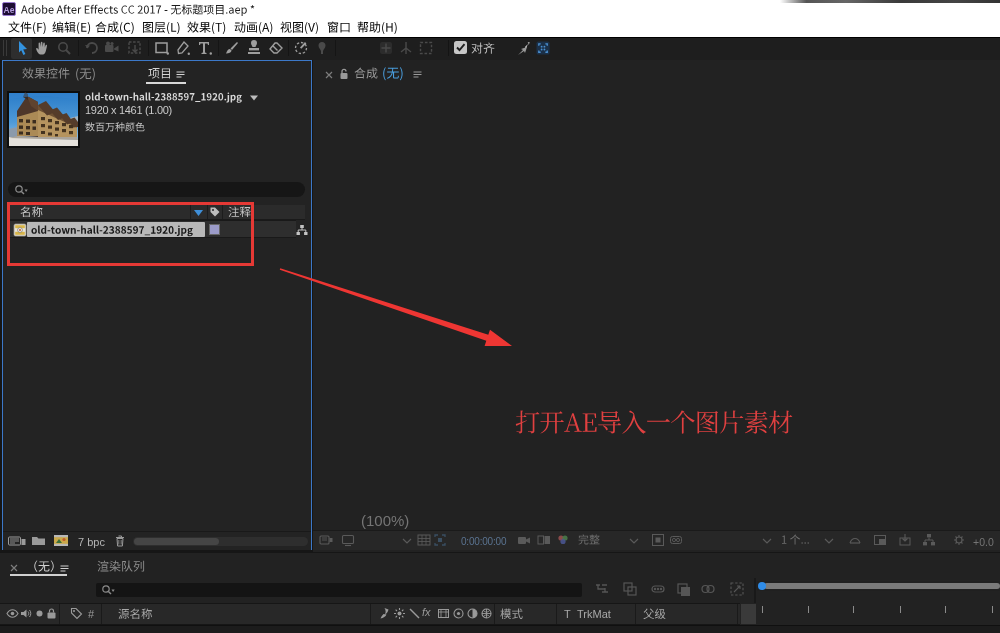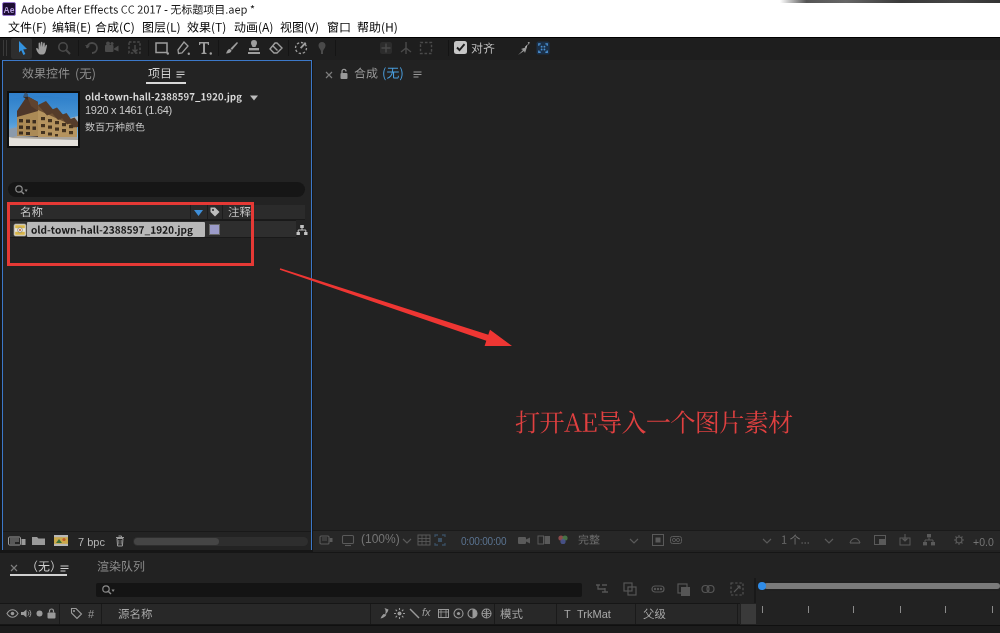--- a/index.html
+++ b/index.html
@@ -203,21 +203,21 @@
 </g>
 <path d="M10 45 L31 46 L70 46 L71 49 L2 47 Z" fill="#aaa49b"></path>
 <path d="M2 2 H71 V10 C50 4 20 4 2 9 Z" fill="#3584cf" opacity="0.5"></path>
 </svg>
 <svg style="position:absolute;left:85px;top:89.6px" width="157" height="14" viewBox="0 -10.4 157 14">
       <path d="M3.1 0.1C4.4 0.1 5.7 -0.9 5.7 -2.7C5.7 -4.6 4.4 -5.6 3.1 -5.6C1.7 -5.6 0.4 -4.6 0.4 -2.7C0.4 -0.9 1.7 0.1 3.1 0.1ZM3.1 -1.0C2.3 -1.0 1.9 -1.7 1.9 -2.7C1.9 -3.8 2.3 -4.4 3.1 -4.4C3.8 -4.4 4.2 -3.8 4.2 -2.7C4.2 -1.7 3.8 -1.0 3.1 -1.0Z M8.3 0.1C8.6 0.1 8.8 0.1 9.0 0.0L8.8 -1.1C8.7 -1.0 8.7 -1.0 8.6 -1.0C8.5 -1.0 8.3 -1.1 8.3 -1.5V-7.8H6.9V-1.5C6.9 -0.5 7.3 0.1 8.3 0.1Z M11.9 0.1C12.5 0.1 13.0 -0.2 13.4 -0.6H13.5L13.6 0.0H14.8V-7.8H13.3V-5.9L13.4 -5.0C13.0 -5.4 12.6 -5.6 12.0 -5.6C10.8 -5.6 9.7 -4.5 9.7 -2.7C9.7 -0.9 10.5 0.1 11.9 0.1ZM12.3 -1.0C11.6 -1.0 11.2 -1.6 11.2 -2.8C11.2 -3.8 11.7 -4.4 12.3 -4.4C12.6 -4.4 13.0 -4.3 13.3 -4.0V-1.6C13.0 -1.2 12.7 -1.0 12.3 -1.0Z M16.0 -2.3H18.7V-3.3H16.0Z M21.9 0.1C22.4 0.1 22.8 0.0 23.1 -0.1L22.8 -1.1C22.7 -1.1 22.5 -1.0 22.3 -1.0C21.8 -1.0 21.5 -1.3 21.5 -1.9V-4.3H22.9V-5.5H21.5V-7.0H20.4L20.2 -5.5L19.3 -5.4V-4.3H20.1V-1.9C20.1 -0.7 20.6 0.1 21.9 0.1Z M26.3 0.1C27.7 0.1 29.0 -0.9 29.0 -2.7C29.0 -4.6 27.7 -5.6 26.3 -5.6C24.9 -5.6 23.7 -4.6 23.7 -2.7C23.7 -0.9 24.9 0.1 26.3 0.1ZM26.3 -1.0C25.6 -1.0 25.2 -1.7 25.2 -2.7C25.2 -3.8 25.6 -4.4 26.3 -4.4C27.1 -4.4 27.5 -3.8 27.5 -2.7C27.5 -1.7 27.1 -1.0 26.3 -1.0Z M31.1 0.0H32.7L33.3 -2.4C33.4 -2.9 33.5 -3.4 33.6 -4.0H33.6C33.7 -3.4 33.8 -2.9 33.9 -2.4L34.5 0.0H36.2L37.6 -5.5H36.2L35.6 -2.8C35.5 -2.2 35.5 -1.7 35.4 -1.2H35.3C35.2 -1.7 35.1 -2.2 35.0 -2.8L34.3 -5.5H33.0L32.3 -2.8C32.2 -2.3 32.1 -1.7 32.0 -1.2H32.0C31.9 -1.7 31.8 -2.2 31.7 -2.8L31.1 -5.5H29.7Z M38.6 0.0H40.1V-3.8C40.5 -4.2 40.7 -4.4 41.2 -4.4C41.7 -4.4 42.0 -4.1 42.0 -3.2V0.0H43.4V-3.4C43.4 -4.8 42.9 -5.6 41.7 -5.6C41.0 -5.6 40.4 -5.2 39.9 -4.8H39.9L39.8 -5.5H38.6Z M44.6 -2.3H47.3V-3.3H44.6Z M48.5 0.0H50.0V-3.8C50.4 -4.2 50.6 -4.4 51.1 -4.4C51.6 -4.4 51.9 -4.1 51.9 -3.2V0.0H53.3V-3.4C53.3 -4.8 52.8 -5.6 51.6 -5.6C50.9 -5.6 50.3 -5.2 49.9 -4.8L50.0 -5.8V-7.8H48.5Z M56.1 0.1C56.8 0.1 57.3 -0.2 57.8 -0.6H57.8L57.9 0.0H59.1V-3.2C59.1 -4.8 58.4 -5.6 57.0 -5.6C56.1 -5.6 55.3 -5.3 54.7 -4.9L55.2 -3.9C55.7 -4.2 56.2 -4.5 56.7 -4.5C57.4 -4.5 57.6 -4.1 57.7 -3.5C55.5 -3.3 54.5 -2.7 54.5 -1.5C54.5 -0.6 55.1 0.1 56.1 0.1ZM56.6 -1.0C56.2 -1.0 55.9 -1.2 55.9 -1.6C55.9 -2.1 56.3 -2.5 57.7 -2.6V-1.5C57.3 -1.2 57.0 -1.0 56.6 -1.0Z M61.9 0.1C62.3 0.1 62.5 0.1 62.7 0.0L62.5 -1.1C62.4 -1.0 62.3 -1.0 62.3 -1.0C62.1 -1.0 62.0 -1.1 62.0 -1.5V-7.8H60.6V-1.5C60.6 -0.5 60.9 0.1 61.9 0.1Z M65.0 0.1C65.3 0.1 65.6 0.1 65.7 0.0L65.6 -1.1C65.5 -1.0 65.4 -1.0 65.4 -1.0C65.2 -1.0 65.1 -1.1 65.1 -1.5V-7.8H63.6V-1.5C63.6 -0.5 64.0 0.1 65.0 0.1Z M66.4 -2.3H69.1V-3.3H66.4Z M70.0 0.0H74.9V-1.2H73.3C72.9 -1.2 72.5 -1.2 72.1 -1.1C73.4 -2.4 74.5 -3.8 74.5 -5.1C74.5 -6.5 73.6 -7.4 72.2 -7.4C71.2 -7.4 70.6 -7.0 69.9 -6.3L70.7 -5.5C71.1 -5.9 71.5 -6.2 72.0 -6.2C72.7 -6.2 73.1 -5.8 73.1 -5.1C73.1 -4.0 72.0 -2.6 70.0 -0.8Z M78.0 0.1C79.4 0.1 80.6 -0.6 80.6 -2.0C80.6 -2.9 80.0 -3.5 79.1 -3.7V-3.8C79.9 -4.1 80.4 -4.7 80.4 -5.5C80.4 -6.7 79.4 -7.4 78.0 -7.4C77.1 -7.4 76.5 -7.0 75.8 -6.5L76.6 -5.6C77.0 -6.0 77.4 -6.2 77.9 -6.2C78.5 -6.2 78.9 -5.9 78.9 -5.3C78.9 -4.7 78.5 -4.2 77.1 -4.2V-3.2C78.7 -3.2 79.1 -2.8 79.1 -2.0C79.1 -1.4 78.6 -1.0 77.9 -1.0C77.2 -1.0 76.7 -1.4 76.3 -1.8L75.6 -0.9C76.1 -0.3 76.9 0.1 78.0 0.1Z M84.0 0.1C85.5 0.1 86.5 -0.7 86.5 -1.8C86.5 -2.8 85.9 -3.4 85.2 -3.7V-3.8C85.7 -4.1 86.2 -4.7 86.2 -5.4C86.2 -6.6 85.3 -7.4 84.1 -7.4C82.8 -7.4 81.9 -6.6 81.9 -5.5C81.9 -4.7 82.3 -4.1 82.8 -3.7V-3.7C82.2 -3.3 81.6 -2.7 81.6 -1.8C81.6 -0.7 82.6 0.1 84.0 0.1ZM84.5 -4.1C83.7 -4.4 83.2 -4.8 83.2 -5.5C83.2 -6.0 83.5 -6.4 84.0 -6.4C84.6 -6.4 85.0 -5.9 85.0 -5.4C85.0 -4.9 84.8 -4.5 84.5 -4.1ZM84.1 -0.9C83.4 -0.9 82.8 -1.3 82.8 -2.0C82.8 -2.5 83.1 -3.0 83.5 -3.3C84.4 -2.9 85.1 -2.6 85.1 -1.9C85.1 -1.2 84.7 -0.9 84.1 -0.9Z M89.8 0.1C91.3 0.1 92.2 -0.7 92.2 -1.8C92.2 -2.8 91.7 -3.4 91.0 -3.7V-3.8C91.5 -4.1 91.9 -4.7 91.9 -5.4C91.9 -6.6 91.1 -7.4 89.8 -7.4C88.6 -7.4 87.7 -6.6 87.7 -5.5C87.7 -4.7 88.1 -4.1 88.6 -3.7V-3.7C87.9 -3.3 87.4 -2.7 87.4 -1.8C87.4 -0.7 88.4 0.1 89.8 0.1ZM90.2 -4.1C89.5 -4.4 88.9 -4.8 88.9 -5.5C88.9 -6.0 89.3 -6.4 89.8 -6.4C90.4 -6.4 90.8 -5.9 90.8 -5.4C90.8 -4.9 90.6 -4.5 90.2 -4.1ZM89.8 -0.9C89.2 -0.9 88.6 -1.3 88.6 -2.0C88.6 -2.5 88.9 -3.0 89.3 -3.3C90.2 -2.9 90.9 -2.6 90.9 -1.9C90.9 -1.2 90.4 -0.9 89.8 -0.9Z M95.4 0.1C96.7 0.1 97.9 -0.8 97.9 -2.4C97.9 -4.0 96.9 -4.7 95.7 -4.7C95.4 -4.7 95.1 -4.6 94.8 -4.5L95.0 -6.0H97.6V-7.3H93.7L93.5 -3.7L94.2 -3.3C94.6 -3.6 94.8 -3.7 95.3 -3.7C96.0 -3.7 96.5 -3.2 96.5 -2.4C96.5 -1.5 96.0 -1.0 95.2 -1.0C94.5 -1.0 94.0 -1.4 93.6 -1.8L92.9 -0.9C93.5 -0.3 94.2 0.1 95.4 0.1Z M101.0 0.1C102.4 0.1 103.7 -1.0 103.7 -3.8C103.7 -6.3 102.5 -7.4 101.1 -7.4C99.9 -7.4 98.9 -6.5 98.9 -5.0C98.9 -3.4 99.7 -2.7 100.9 -2.7C101.4 -2.7 102.0 -3.0 102.4 -3.5C102.3 -1.7 101.7 -1.0 100.9 -1.0C100.5 -1.0 100.0 -1.3 99.7 -1.6L99.0 -0.7C99.4 -0.2 100.1 0.1 101.0 0.1ZM102.4 -4.5C102.0 -3.9 101.6 -3.7 101.2 -3.7C100.6 -3.7 100.2 -4.1 100.2 -5.0C100.2 -5.9 100.6 -6.3 101.2 -6.3C101.8 -6.3 102.3 -5.8 102.4 -4.5Z M106.1 0.0H107.5C107.6 -2.8 107.9 -4.3 109.5 -6.4V-7.3H104.7V-6.0H108.0C106.6 -4.1 106.2 -2.5 106.1 0.0Z M110.2 1.5H115.4V0.7H110.2Z M116.4 0.0H120.7V-1.2H119.4V-7.3H118.3C117.8 -7.0 117.3 -6.8 116.6 -6.6V-5.7H117.9V-1.2H116.4Z M123.8 0.1C125.3 0.1 126.6 -1.0 126.6 -3.8C126.6 -6.3 125.4 -7.4 124.0 -7.4C122.8 -7.4 121.7 -6.5 121.7 -5.0C121.7 -3.4 122.6 -2.7 123.8 -2.7C124.3 -2.7 124.9 -3.0 125.3 -3.5C125.2 -1.7 124.6 -1.0 123.8 -1.0C123.3 -1.0 122.9 -1.3 122.6 -1.6L121.9 -0.7C122.3 -0.2 122.9 0.1 123.8 0.1ZM125.3 -4.5C124.9 -3.9 124.5 -3.7 124.1 -3.7C123.5 -3.7 123.1 -4.1 123.1 -5.0C123.1 -5.9 123.5 -6.3 124.0 -6.3C124.7 -6.3 125.2 -5.8 125.3 -4.5Z M127.5 0.0H132.4V-1.2H130.8C130.5 -1.2 130.0 -1.2 129.6 -1.1C131.0 -2.4 132.1 -3.8 132.1 -5.1C132.1 -6.5 131.1 -7.4 129.8 -7.4C128.8 -7.4 128.1 -7.0 127.5 -6.3L128.3 -5.5C128.6 -5.9 129.1 -6.2 129.6 -6.2C130.3 -6.2 130.7 -5.8 130.7 -5.1C130.7 -4.0 129.5 -2.6 127.5 -0.8Z M135.8 0.1C137.3 0.1 138.2 -1.2 138.2 -3.7C138.2 -6.1 137.3 -7.4 135.8 -7.4C134.3 -7.4 133.3 -6.2 133.3 -3.7C133.3 -1.2 134.3 0.1 135.8 0.1ZM135.8 -1.0C135.2 -1.0 134.7 -1.6 134.7 -3.7C134.7 -5.7 135.2 -6.3 135.8 -6.3C136.4 -6.3 136.9 -5.7 136.9 -3.7C136.9 -1.6 136.4 -1.0 135.8 -1.0Z M140.3 0.1C140.8 0.1 141.2 -0.3 141.2 -0.8C141.2 -1.3 140.8 -1.7 140.3 -1.7C139.7 -1.7 139.4 -1.3 139.4 -0.8C139.4 -0.3 139.7 0.1 140.3 0.1Z M142.2 2.2C143.6 2.2 144.1 1.3 144.1 0.1V-5.5H142.6V0.2C142.6 0.8 142.5 1.1 142.0 1.1C141.9 1.1 141.7 1.1 141.6 1.0L141.3 2.1C141.5 2.2 141.8 2.2 142.2 2.2ZM143.4 -6.4C143.9 -6.4 144.2 -6.7 144.2 -7.2C144.2 -7.6 143.9 -7.9 143.4 -7.9C142.9 -7.9 142.5 -7.6 142.5 -7.2C142.5 -6.7 142.9 -6.4 143.4 -6.4Z M145.6 2.1H147.1V0.4L147.0 -0.5C147.4 -0.1 147.9 0.1 148.4 0.1C149.6 0.1 150.7 -0.9 150.7 -2.8C150.7 -4.5 149.9 -5.6 148.6 -5.6C148.0 -5.6 147.4 -5.3 146.9 -4.9H146.9L146.8 -5.5H145.6ZM148.1 -1.0C147.8 -1.0 147.4 -1.2 147.1 -1.5V-3.9C147.4 -4.2 147.8 -4.4 148.1 -4.4C148.9 -4.4 149.2 -3.9 149.2 -2.8C149.2 -1.6 148.7 -1.0 148.1 -1.0Z M153.9 2.4C155.7 2.4 156.8 1.5 156.8 0.4C156.8 -0.5 156.1 -0.9 154.8 -0.9H153.9C153.2 -0.9 153.0 -1.1 153.0 -1.4C153.0 -1.6 153.1 -1.7 153.2 -1.9C153.5 -1.8 153.7 -1.7 153.9 -1.7C155.1 -1.7 156.1 -2.3 156.1 -3.6C156.1 -3.9 156.0 -4.2 155.8 -4.4H156.7V-5.5H154.8C154.5 -5.6 154.3 -5.6 153.9 -5.6C152.8 -5.6 151.7 -4.9 151.7 -3.6C151.7 -3.0 152.1 -2.5 152.5 -2.2V-2.2C152.1 -1.9 151.9 -1.5 151.9 -1.1C151.9 -0.7 152.1 -0.4 152.4 -0.2V-0.2C151.8 0.1 151.6 0.5 151.6 1.0C151.6 1.9 152.6 2.4 153.9 2.4ZM153.9 -2.6C153.5 -2.6 153.1 -3.0 153.1 -3.6C153.1 -4.3 153.5 -4.6 153.9 -4.6C154.4 -4.6 154.8 -4.3 154.8 -3.6C154.8 -3.0 154.4 -2.6 153.9 -2.6ZM154.1 1.5C153.3 1.5 152.8 1.2 152.8 0.8C152.8 0.5 152.9 0.3 153.1 0.1C153.3 0.2 153.6 0.2 153.9 0.2H154.6C155.1 0.2 155.5 0.3 155.5 0.7C155.5 1.1 154.9 1.5 154.1 1.5Z" fill="#d8d8d8"></path>
     </svg>
 <svg class="abs" style="left:249px;top:94px" width="10" height="8" viewBox="0 0 10 8">
       <path d="M1 1.5 L5 6.5 L9 1.5 Z" fill="#bcbcbc"></path>
     </svg>
-<div class="abs" style="left:85px;top:104px;font-size:11px;color:#c9c9c9;letter-spacing:-0.3px">1920 x 1461 (1.64)</div>
+<div class="abs" style="left:85px;top:104px;font-size:11px;color:#c9c9c9;letter-spacing:-0.3px">1920 x 1461 (1.00)</div>
 <svg style="position:absolute;left:85px;top:120.4px" width="60" height="15" viewBox="0 -10.6 60 15">
       <path d="M4.4 -8.2C4.2 -7.8 3.9 -7.2 3.7 -6.9L4.2 -6.6C4.4 -7.0 4.8 -7.5 5.1 -7.9ZM0.9 -7.9C1.1 -7.5 1.4 -7.0 1.5 -6.6L2.1 -6.9C2.0 -7.2 1.7 -7.8 1.4 -8.2ZM4.1 -2.6C3.9 -2.1 3.6 -1.6 3.2 -1.3C2.8 -1.4 2.4 -1.6 2.0 -1.8C2.2 -2.0 2.3 -2.3 2.5 -2.6ZM1.1 -1.5C1.6 -1.3 2.1 -1.1 2.6 -0.8C2.0 -0.4 1.2 -0.1 0.4 0.1C0.5 0.3 0.7 0.5 0.8 0.7C1.7 0.5 2.5 0.1 3.3 -0.5C3.6 -0.3 3.9 -0.1 4.1 0.1L4.6 -0.4C4.4 -0.6 4.1 -0.8 3.8 -1.0C4.3 -1.5 4.7 -2.2 5.0 -3.1L4.5 -3.3L4.4 -3.2H2.8L3.0 -3.8L2.3 -3.9C2.3 -3.7 2.2 -3.5 2.1 -3.2H0.7V-2.6H1.8C1.5 -2.2 1.3 -1.8 1.1 -1.5ZM2.6 -8.4V-6.5H0.5V-5.9H2.3C1.9 -5.3 1.1 -4.7 0.4 -4.4C0.5 -4.2 0.7 -4.0 0.8 -3.8C1.4 -4.1 2.1 -4.7 2.6 -5.3V-4.0H3.3V-5.4C3.8 -5.0 4.4 -4.6 4.6 -4.4L5.0 -4.9C4.8 -5.1 3.9 -5.6 3.4 -5.9H5.3V-6.5H3.3V-8.4ZM6.3 -8.3C6.0 -6.6 5.6 -4.9 4.8 -3.8C5.0 -3.7 5.3 -3.5 5.4 -3.4C5.6 -3.7 5.9 -4.2 6.1 -4.7C6.3 -3.7 6.6 -2.8 6.9 -2.0C6.4 -1.0 5.6 -0.3 4.5 0.2C4.7 0.4 4.9 0.7 4.9 0.8C6.0 0.3 6.7 -0.4 7.3 -1.3C7.8 -0.4 8.4 0.2 9.2 0.7C9.3 0.5 9.6 0.3 9.7 0.1C8.9 -0.3 8.2 -1.1 7.7 -2.0C8.2 -3.0 8.6 -4.3 8.8 -5.8H9.5V-6.5H6.6C6.8 -7.0 6.9 -7.6 7.0 -8.2ZM8.1 -5.8C7.9 -4.6 7.7 -3.6 7.3 -2.8C7.0 -3.7 6.7 -4.7 6.5 -5.8Z M11.8 -5.6V0.8H12.5V0.2H17.6V0.8H18.4V-5.6H15.0C15.1 -6.1 15.2 -6.6 15.4 -7.1H19.4V-7.9H10.6V-7.1H14.5C14.4 -6.6 14.3 -6.1 14.2 -5.6ZM12.5 -2.4H17.6V-0.5H12.5ZM12.5 -3.1V-4.9H17.6V-3.1Z M20.6 -7.7V-6.9H23.3C23.3 -4.3 23.1 -1.2 20.3 0.2C20.5 0.4 20.8 0.6 20.9 0.8C22.9 -0.3 23.6 -2.2 23.9 -4.1H27.7C27.5 -1.5 27.4 -0.4 27.1 -0.1C26.9 0.0 26.8 0.0 26.6 0.0C26.3 0.0 25.6 0.0 24.8 -0.0C25.0 0.2 25.1 0.5 25.1 0.7C25.8 0.7 26.5 0.8 26.9 0.7C27.2 0.7 27.5 0.6 27.7 0.4C28.1 -0.1 28.3 -1.3 28.5 -4.5C28.5 -4.6 28.5 -4.9 28.5 -4.9H24.0C24.1 -5.6 24.1 -6.2 24.1 -6.9H29.4V-7.7Z M36.5 -5.6V-3.2H35.1V-5.6ZM37.3 -5.6H38.7V-3.2H37.3ZM36.5 -8.4V-6.3H34.4V-1.8H35.1V-2.5H36.5V0.8H37.3V-2.5H38.7V-1.9H39.4V-6.3H37.3V-8.4ZM33.7 -8.3C32.9 -7.9 31.6 -7.6 30.5 -7.5C30.6 -7.3 30.6 -7.0 30.7 -6.9C31.1 -6.9 31.6 -7.0 32.1 -7.1V-5.6H30.5V-4.9H32.0C31.6 -3.7 30.9 -2.4 30.2 -1.7C30.4 -1.5 30.5 -1.2 30.6 -1.0C31.1 -1.7 31.7 -2.6 32.1 -3.7V0.8H32.8V-3.8C33.1 -3.4 33.5 -2.7 33.7 -2.4L34.1 -3.0C34.0 -3.3 33.1 -4.4 32.8 -4.7V-4.9H34.1V-5.6H32.8V-7.2C33.3 -7.4 33.7 -7.5 34.1 -7.7Z M47.0 -5.1C47.0 -1.5 46.8 -0.3 44.3 0.3C44.4 0.4 44.6 0.7 44.7 0.8C47.4 0.1 47.5 -1.3 47.6 -5.1ZM44.0 -4.6C43.5 -4.1 42.4 -3.6 41.6 -3.4C41.8 -3.2 41.9 -3.0 42.0 -2.9C43.0 -3.2 44.0 -3.7 44.6 -4.3ZM44.3 -1.9C43.7 -1.0 42.5 -0.4 41.3 0.0C41.5 0.1 41.7 0.4 41.8 0.6C43.1 0.1 44.3 -0.6 45.0 -1.6ZM47.4 -0.8C48.0 -0.3 48.8 0.4 49.2 0.8L49.6 0.3C49.2 -0.1 48.5 -0.8 47.8 -1.2ZM45.4 -6.1V-1.4H46.0V-5.5H48.5V-1.4H49.1V-6.1H47.2C47.4 -6.4 47.5 -6.8 47.7 -7.2H49.5V-7.8H45.1V-7.2H47.0C46.9 -6.8 46.8 -6.4 46.6 -6.1ZM42.3 -8.2C42.4 -8.0 42.5 -7.7 42.6 -7.4H40.7V-6.8H45.0V-7.4H43.3C43.2 -7.7 43.1 -8.1 42.9 -8.4ZM44.1 -3.3C43.6 -2.6 42.5 -2.0 41.5 -1.7C41.5 -2.2 41.6 -2.8 41.6 -3.2V-4.7H44.9V-5.4H43.9C44.1 -5.7 44.3 -6.1 44.5 -6.5L43.9 -6.7C43.8 -6.3 43.5 -5.7 43.3 -5.4H42.0L42.5 -5.5C42.4 -5.9 42.2 -6.4 41.9 -6.7L41.4 -6.5C41.6 -6.2 41.8 -5.7 41.9 -5.4H40.9V-3.2C40.9 -2.1 40.8 -0.7 40.3 0.5C40.5 0.5 40.8 0.7 40.9 0.8C41.2 0.1 41.4 -0.8 41.5 -1.7C41.7 -1.6 41.8 -1.3 41.9 -1.2C43.0 -1.6 44.1 -2.2 44.8 -3.0Z M54.7 -4.9V-3.2H52.4V-4.9ZM55.5 -4.9H57.9V-3.2H55.5ZM56.0 -6.9C55.7 -6.4 55.3 -6.0 54.9 -5.6H52.3C52.7 -6.0 53.0 -6.4 53.4 -6.9ZM53.5 -8.4C52.8 -7.1 51.6 -5.9 50.4 -5.1C50.5 -5.0 50.7 -4.6 50.8 -4.4C51.1 -4.6 51.4 -4.8 51.7 -5.1V-0.8C51.7 0.4 52.2 0.6 53.8 0.6C54.1 0.6 57.2 0.6 57.6 0.6C59.1 0.6 59.5 0.2 59.6 -1.4C59.4 -1.4 59.1 -1.5 58.9 -1.7C58.8 -0.3 58.6 -0.1 57.6 -0.1C57.0 -0.1 54.3 -0.1 53.7 -0.1C52.6 -0.1 52.4 -0.2 52.4 -0.8V-2.5H57.9V-2.0H58.6V-5.6H55.9C56.3 -6.1 56.8 -6.7 57.1 -7.2L56.6 -7.6L56.5 -7.5H53.8C54.0 -7.7 54.1 -8.0 54.2 -8.2Z" fill="#c9c9c9"></path>
     </svg>
 <div class="abs" style="left:8px;top:182px;width:297px;height:15px;background:#161616;border-radius:8px"></div>
 <svg class="abs" style="left:14px;top:184px" width="14" height="12" viewBox="0 0 14 12">
       <circle cx="5" cy="5" r="3.2" fill="none" stroke="#8a8a8a" stroke-width="1.2"></circle>
       <path d="M7.4 7.4 L10 10" stroke="#8a8a8a" stroke-width="1.4"></path>
       <path d="M10.5 5.5 l3.2 0 l-1.6 2.4 Z" fill="#8a8a8a"></path>
     </svg>
 <div class="abs" style="left:8px;top:205px;width:297px;height:14px;background:#2b2b2b;border-bottom:1px solid #1a1a1a"></div>
@@ -300,21 +300,21 @@
 <div class="abs" style="left:313px;top:530px;width:687px;height:20px;background:#272727;border-top:1px solid #1a1a1a;box-sizing:border-box"></div>
 <svg class="abs" style="left:319px;top:533px" width="14" height="14" viewBox="0 0 14 14">
       <rect x="1" y="3" width="9" height="8" rx="1" fill="none" stroke="#5a5a5a" stroke-width="1.1"></rect>
       <path d="M3 5 h5 M3 7 h5" stroke="#5a5a5a" stroke-width="0.9"></path>
       <rect x="10.5" y="5" width="3" height="4" fill="#5a5a5a"></rect>
     </svg>
 <svg class="abs" style="left:341px;top:533px" width="14" height="14" viewBox="0 0 14 14">
       <rect x="1.5" y="2.5" width="11" height="8" rx="1" fill="none" stroke="#5a5a5a" stroke-width="1.1"></rect>
       <path d="M4 12.5 H10" stroke="#5a5a5a" stroke-width="1.1"></path>
     </svg>
-<div class="abs" style="left:361px;top:532px;font-size:12px;color:#757575">(100%)</div>
+<div class="abs" style="left:361px;top:512px;font-size:15px;color:#757575">(100%)</div>
 <svg class="abs" style="left:402px;top:535px" width="14" height="14" viewBox="0 0 14 14">
       <path d="M1 4 L5 8 L9 4" stroke="#5a5a5a" stroke-width="1.2" fill="none"></path>
     </svg>
 <svg class="abs" style="left:417px;top:533px" width="14" height="14" viewBox="0 0 14 14">
       <rect x="1" y="2" width="12" height="10" fill="none" stroke="#5a5a5a" stroke-width="1"></rect>
       <path d="M5 2 V12 M9 2 V12 M1 5.5 H13 M1 8.5 H13" stroke="#5a5a5a" stroke-width="0.8"></path>
     </svg>
 <svg class="abs" style="left:433px;top:533px" width="14" height="14" viewBox="0 0 14 14">
       <path d="M2 4 V2 H5 M9 2 H12 V4 M12 10 V12 H9 M5 12 H2 V10" stroke="#3a4f63" stroke-width="1.3" fill="none"></path>
       <rect x="5" y="5" width="4" height="4" fill="#3a4f63"></rect>

